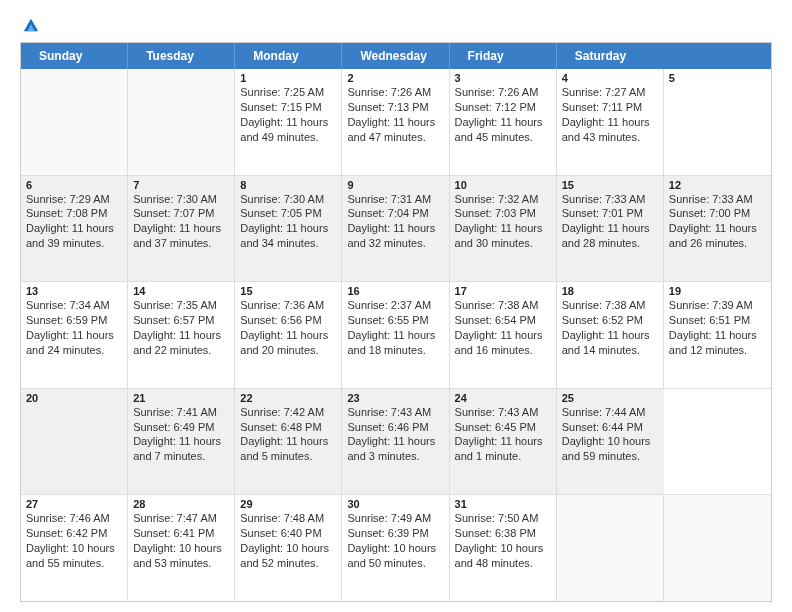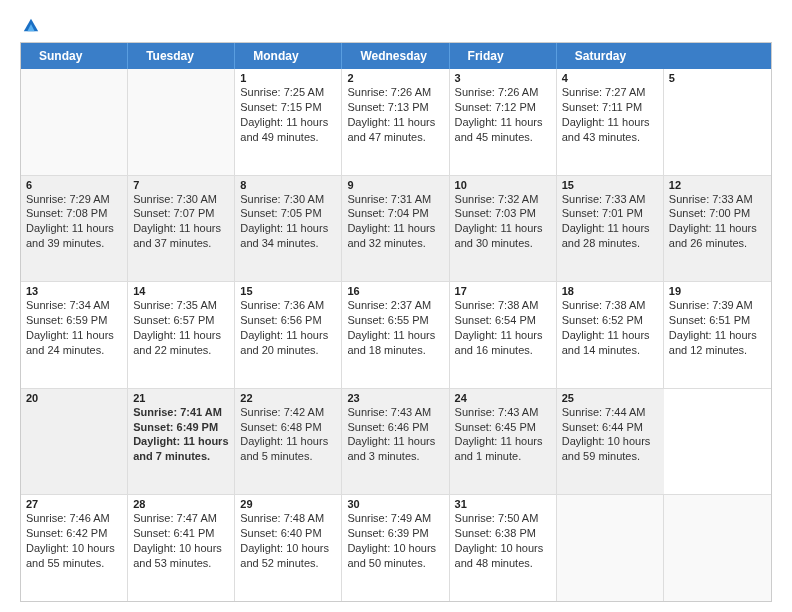--- a/index.html
+++ b/index.html
@@ -263,21 +263,21 @@
 Sunset: 6:51 PM
 Daylight: 11 hours and 12 minutes.</div>
           </div>
         </div>
         <div class="cal-row">
           <div class="cal-cell shaded">
             <span class="day-num">20</span>
           </div>
           <div class="cal-cell shaded">
             <span class="day-num">21</span>
-            <div class="cell-info" style="white-space: pre-line; font-weight: bold;">Sunrise: 7:41 AM
+            <div class="cell-info" style="white-space: pre-line;">Sunrise: 7:41 AM
 Sunset: 6:49 PM
 Daylight: 11 hours and 7 minutes.</div>
           </div>
           <div class="cal-cell shaded">
             <span class="day-num">22</span>
             <div class="cell-info" style="white-space: pre-line;">Sunrise: 7:42 AM
 Sunset: 6:48 PM
 Daylight: 11 hours and 5 minutes.</div>
           </div>
           <div class="cal-cell shaded">

